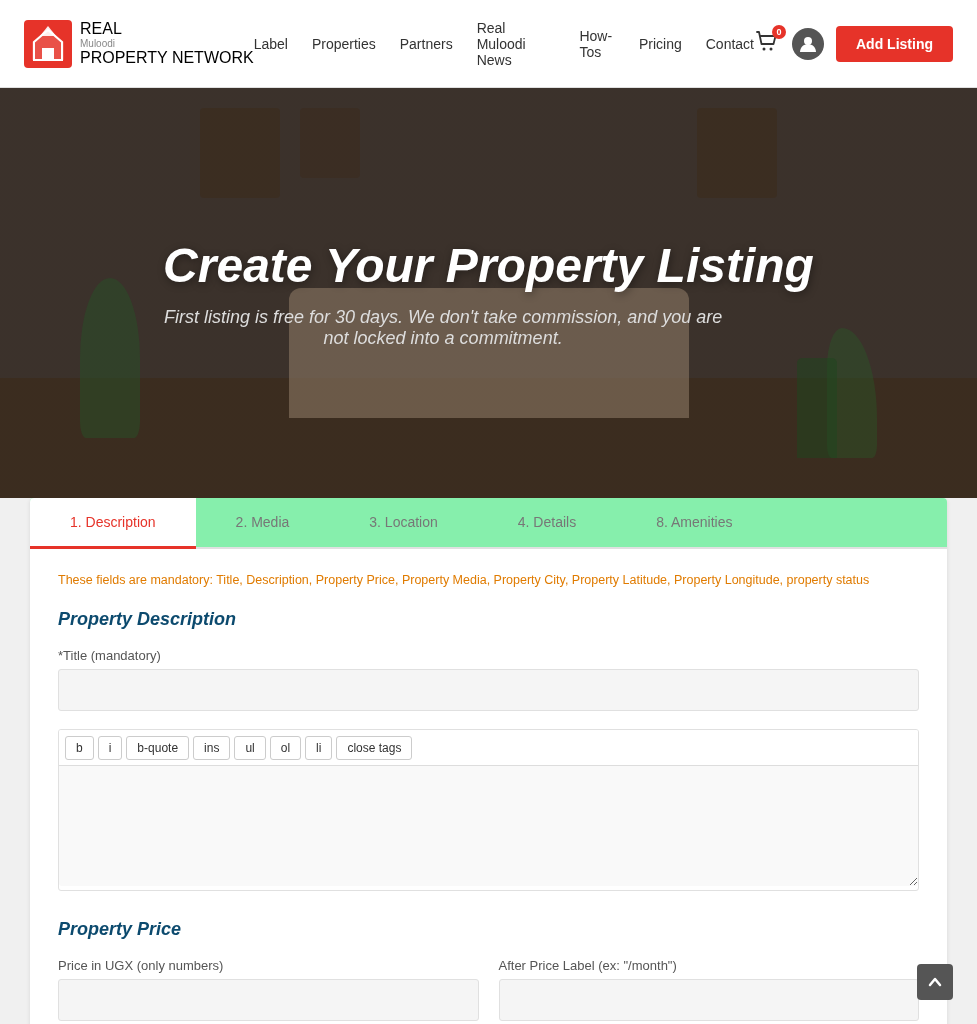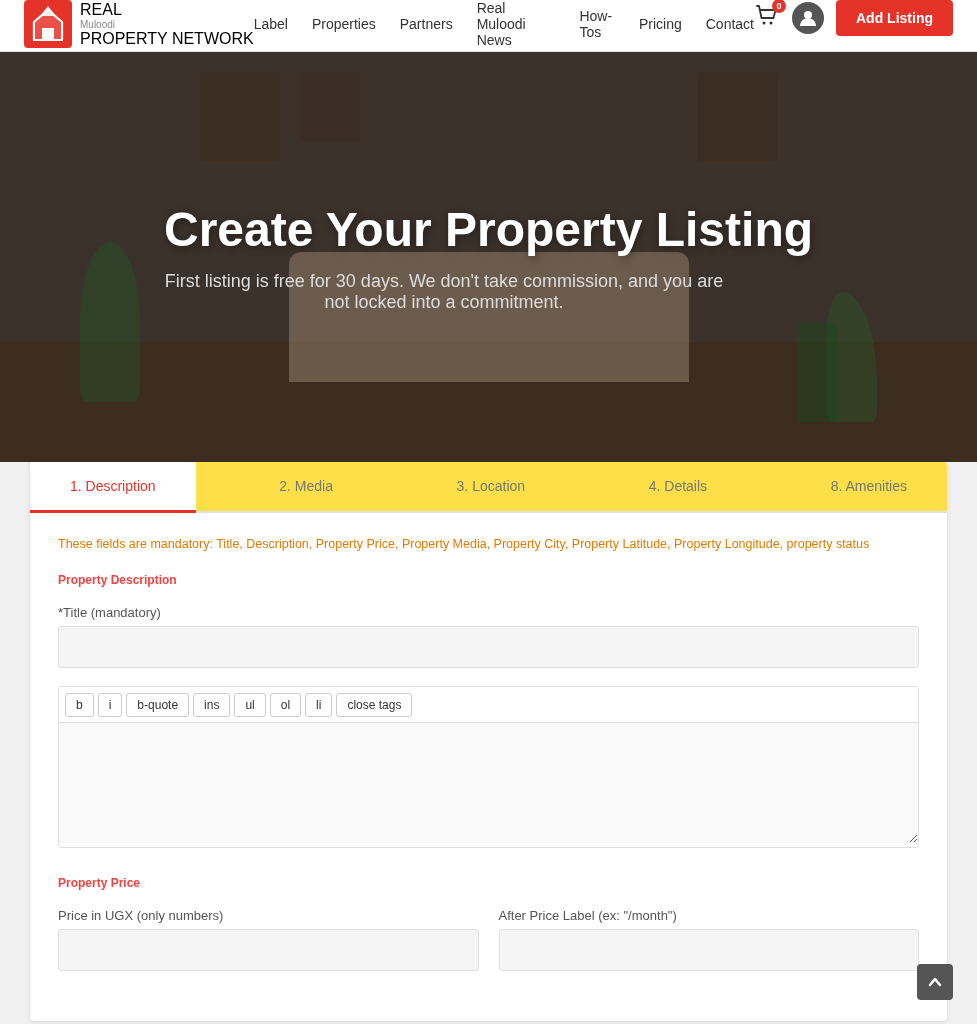--- a/index.html
+++ b/index.html
@@ -3,23 +3,23 @@
   <meta charset="utf-8">
   <style>
     * { margin: 0; padding: 0; box-sizing: border-box; }
     body { font-family: Arial, sans-serif; background: #f5f5f5; width: 977px; }
 
     
     .header {
       background: #fff;
       border-bottom: 1px solid #e0e0e0;
       display: flex;
-      align-items: flex-start;
+      align-items: center;
       padding: 0 24px;
-      height: 52px;
+      height: 88px;
       position: relative;
       z-index: 10;
     }
     .logo-area {
       display: flex;
       align-items: center;
       gap: 8px;
       min-width: 160px;
     }
     .logo-icon {
@@ -96,20 +96,21 @@
       width: 100%;
       height: 410px;
       background: linear-gradient(rgba(0,0,0,0.45), rgba(0,0,0,0.45)), #6b5a4e;
       display: flex;
       flex-direction: column;
       align-items: center;
       justify-content: center;
       text-align: center;
       position: relative;
       overflow: hidden;
+      font-style: italic;
     }
     .hero-content {
       position: relative;
       z-index: 2;
     }
     .hero h1 {
       font-size: 48px;
       font-weight: 800;
       color: #fff;
       margin-bottom: 14px;
@@ -131,22 +132,21 @@
       margin: 0 30px;
       border-radius: 4px;
       box-shadow: 0 1px 4px rgba(0,0,0,0.1);
       overflow: hidden;
     }
 
     
     .tabs {
       display: flex;
       border-bottom: 2px solid #e0e0e0;
-      background: #fde047;
-      justify-content: space-between;
+      background: #86efac;
     }
     .tab {
       padding: 16px 40px;
       font-size: 14px;
       font-weight: 500;
       color: #777;
       cursor: pointer;
       border-bottom: 3px solid transparent;
       margin-bottom: -2px;
     }
@@ -159,24 +159,25 @@
     
     .form-body {
       padding: 24px 28px 32px;
     }
     .mandatory-note {
       color: #e07b00;
       font-size: 12.5px;
       margin-bottom: 22px;
     }
     .section-title {
-      font-size: 12px;
+      font-size: 18px;
       font-weight: 700;
-      color: #ef4444;
+      color: #0c4a6e;
       margin-bottom: 18px;
+      font-style: italic;
     }
     .field-group {
       margin-bottom: 18px;
     }
     .field-label {
       font-size: 13px;
       color: #555;
       margin-bottom: 6px;
       display: block;
     }

